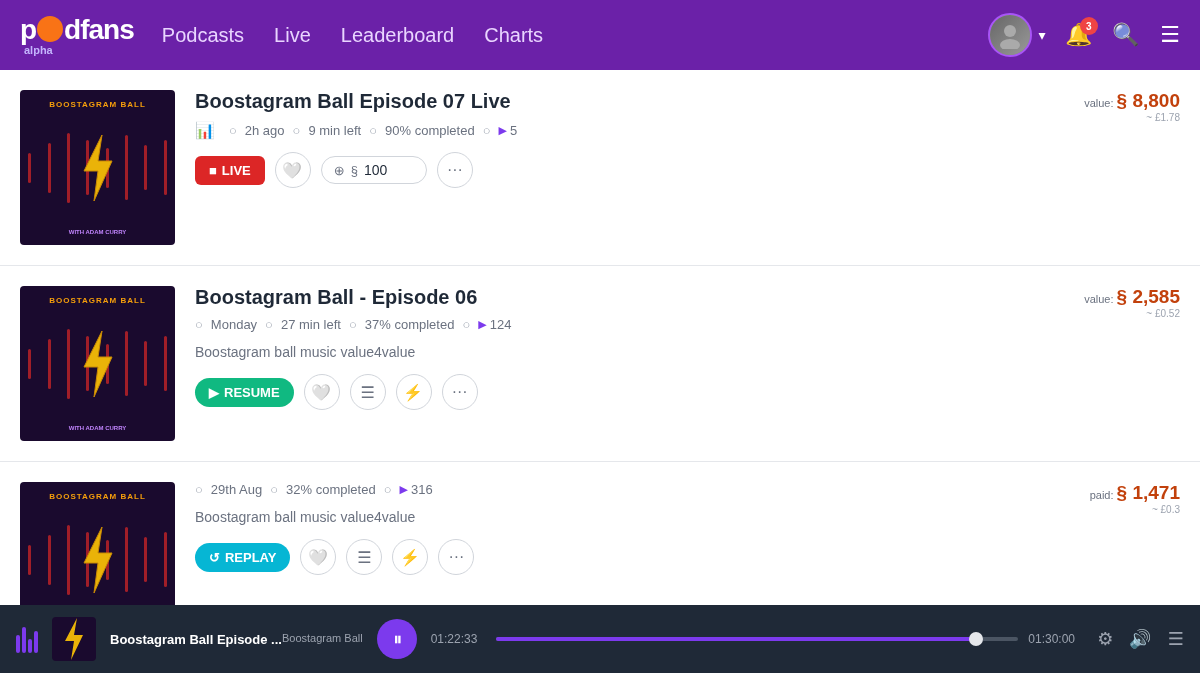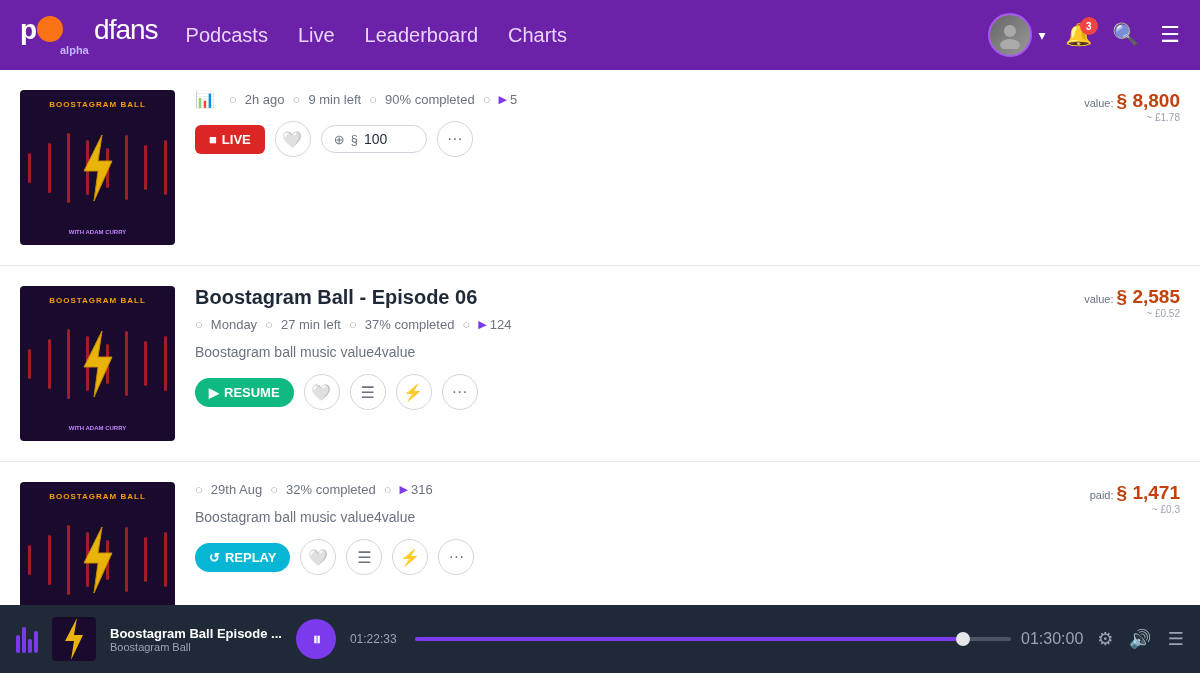--- a/index.html
+++ b/index.html
@@ -264,21 +264,21 @@
       border-radius: 4px;
       background: #374151;
       overflow: hidden;
       flex-shrink: 0;
     }
     .player-thumb-inner {
       width: 100%; height: 100%;
       background: #1a0a2e;
       display: flex; align-items: center; justify-content: center;
     }
-    .player-info { display: flex; flex-direction: column; min-width: 160px; }
+    .player-info { display: flex; flex-direction: row; min-width: 160px; }
     .player-title { color: white; font-size: 13px; font-weight: 600; white-space: nowrap; overflow: hidden; text-overflow: ellipsis; max-width: 200px; }
     .player-podcast { color: #9ca3af; font-size: 11px; }
     .player-time-left { color: #9ca3af; font-size: 12px; min-width: 55px; }
     .play-btn-main {
       width: 40px; height: 40px;
       background: #7c3aed;
       border-radius: 50%;
       display: flex; align-items: center; justify-content: center;
       cursor: pointer;
       border: none;
@@ -306,21 +306,21 @@
       position: relative;
     }
     .progress-dot {
       width: 14px; height: 14px;
       background: #e5e7eb;
       border-radius: 50%;
       position: absolute;
       right: -7px;
       top: -5px;
     }
-    .player-time-right { color: #9ca3af; font-size: 16px; min-width: 55px; }
+    .player-time-right { color: #9ca3af; font-size: 12px; min-width: 55px; }
     .player-controls-right {
       display: flex;
       align-items: center;
       gap: 16px;
     }
     .ctrl-icon { color: #9ca3af; font-size: 18px; cursor: pointer; }
 
     
     .logo-full {
       display: flex;
@@ -344,32 +344,30 @@
       border-radius: 50%;
       background: #f97316;
       margin: 0 1px;
       vertical-align: middle;
       position: relative;
       top: -1px;
     }
     .logo-fans-text {
       color: white;
       font-size: 28px;
-      font-weight: 400;
+      font-weight: 700;
       letter-spacing: -1px;
-      margin-left: 30px;
     }
     .logo-alpha-badge {
       background: transparent;
       color: #c4b5fd;
       font-size: 11px;
       font-weight: 600;
       margin-top: -2px;
       padding-left: 4px;
-      margin-left: 36px;
     }
   </style>
 </head>
 <body>
 
 <header class="header">
   <div class="logo-full">
     <div class="logo-row">
       <span class="logo-pod-text">p</span>
       <span class="logo-orange-o"></span>
@@ -422,20 +420,21 @@
           <div class="waveform-line" style="height:45px"></div>
           <div class="waveform-line" style="height:55px"></div>
         </div>
         <svg width="44" height="70" viewBox="0 0 44 70" style="position:relative;z-index:1;">
           <polygon points="26,2 8,38 22,38 18,68 36,28 22,28" fill="#eab308" stroke="#ca8a04" stroke-width="1"></polygon>
         </svg>
         <div class="ep-thumb-subtitle">WITH ADAM CURRY</div>
       </div>
     </div>
     <div class="episode-info">
+      <div class="episode-title">Boostagram Ball Episode 07 Live</div>
       <div class="episode-meta">
         <span class="stats-icon">📊</span>
         <span class="meta-dot">○</span>
         <span>2h ago</span>
         <span class="meta-dot">○</span>
         <span>9 min left</span>
         <span class="meta-dot">○</span>
         <span>90% completed</span>
         <span class="meta-dot">○</span>
         <span class="meta-plays">

